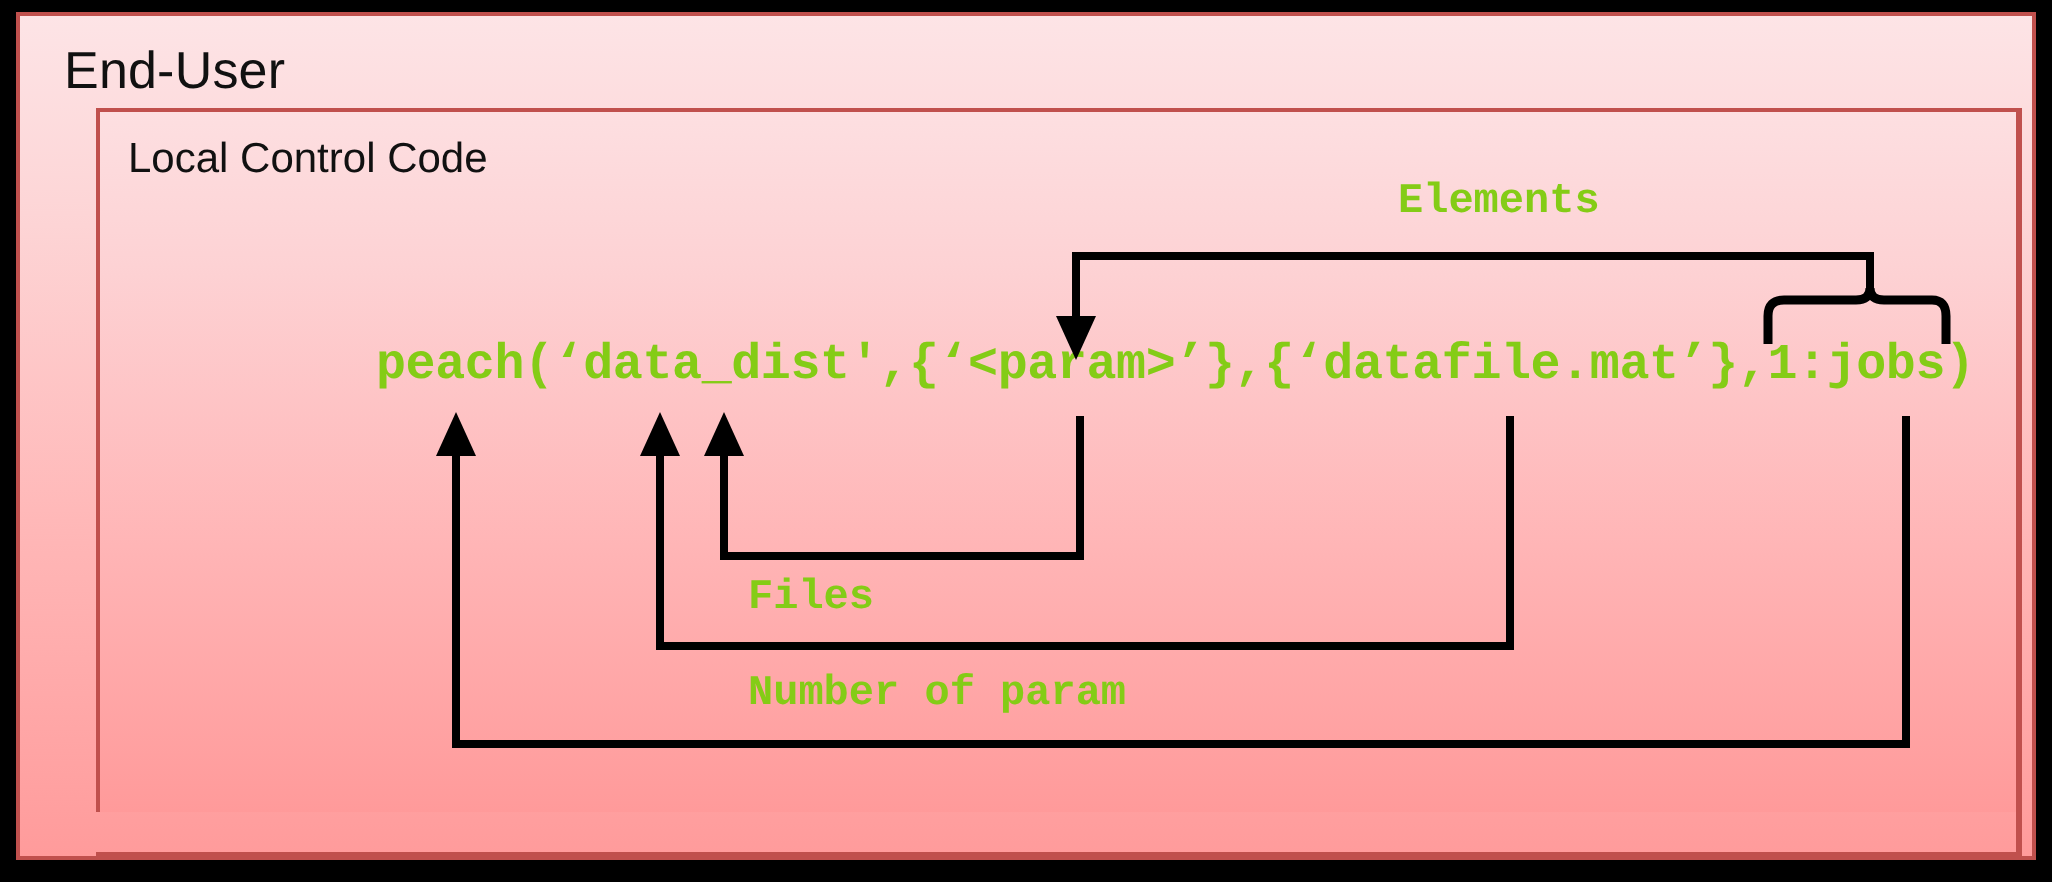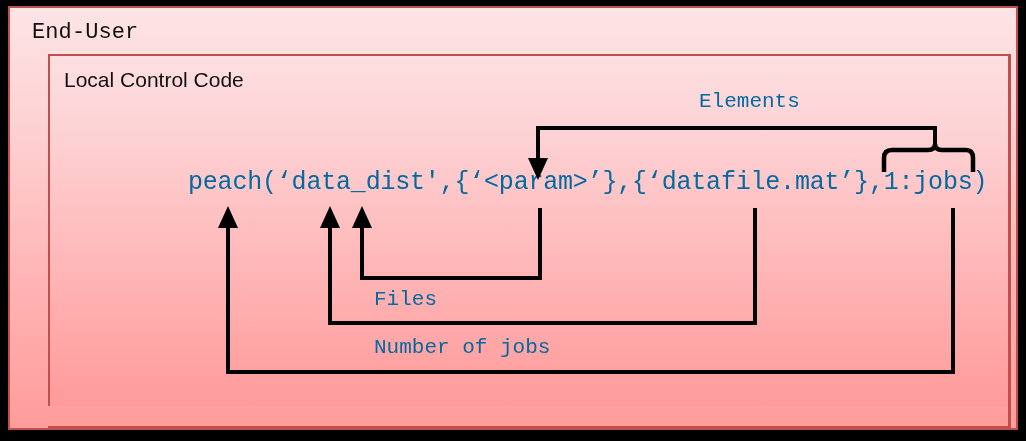--- a/index.html
+++ b/index.html
@@ -23,25 +23,24 @@
     width: 1010px;
     height: 424px;
     box-sizing: border-box;
     border: 2px solid #c0504d;
     background: linear-gradient(to bottom, #fde4e6 0%, #fdd4d5 25%, #ffb8b8 60%, #ff9b9b 100%);
   }
   .enduser-title {
     position: absolute;
     left: 22px;
     top: 12px;
-    font-size: 22px;
+    font-size: 26px;
     color: #111111;
     letter-spacing: 0.1px;
     white-space: nowrap;
-    font-family: Liberation Mono, monospace;
   }
   
   .lcc-box {
     position: absolute;
     left: 48px;
     top: 54px;
     width: 962px;
     height: 352px;
     box-sizing: border-box;
     border: 2px solid #c0504d;
@@ -72,22 +71,22 @@
     left: 48px;
     top: 426px;
     width: 963px;
     height: 3px;
     background: #c0504d;
   }
   
   .mono {
     position: absolute;
     font-family: "Liberation Mono", "DejaVu Sans Mono", monospace;
-    font-weight: normal;
-    color: #0369a1;
+    font-weight: bold;
+    color: #84cc16;
     white-space: pre;
   }
   .code-line {
     left: 188px;
     top: 168px;
     font-size: 25px;
     letter-spacing: -0.2px;
   }
   .label-elements {
     left: 699px;
@@ -134,21 +133,21 @@
   <div class="lcc-edge-right"></div>
   <div class="lcc-edge-bottom"></div>
 
   <div class="mono code-line">peach(‘data_dist',{‘&lt;param&gt;’},{‘datafile.mat’},1:jobs)</div>
 
   <div class="mono label-elements">Elements</div>
 
 
   <div class="mono label-files">Files</div>
 
-  <div class="mono label-jobs">Number of jobs</div>
+  <div class="mono label-jobs">Number of param</div>
 
   <svg id="connectors" viewBox="0 0 1026 441">
 
     <g fill="none" stroke="#000000" stroke-width="4">
       <path d="M 538 173 L 538 128 L 935 128 L 935 147"></path>
     </g>
     <g>
       <polygon points="538,180 528,158 548,158" fill="#000000"></polygon>
     </g>
 

